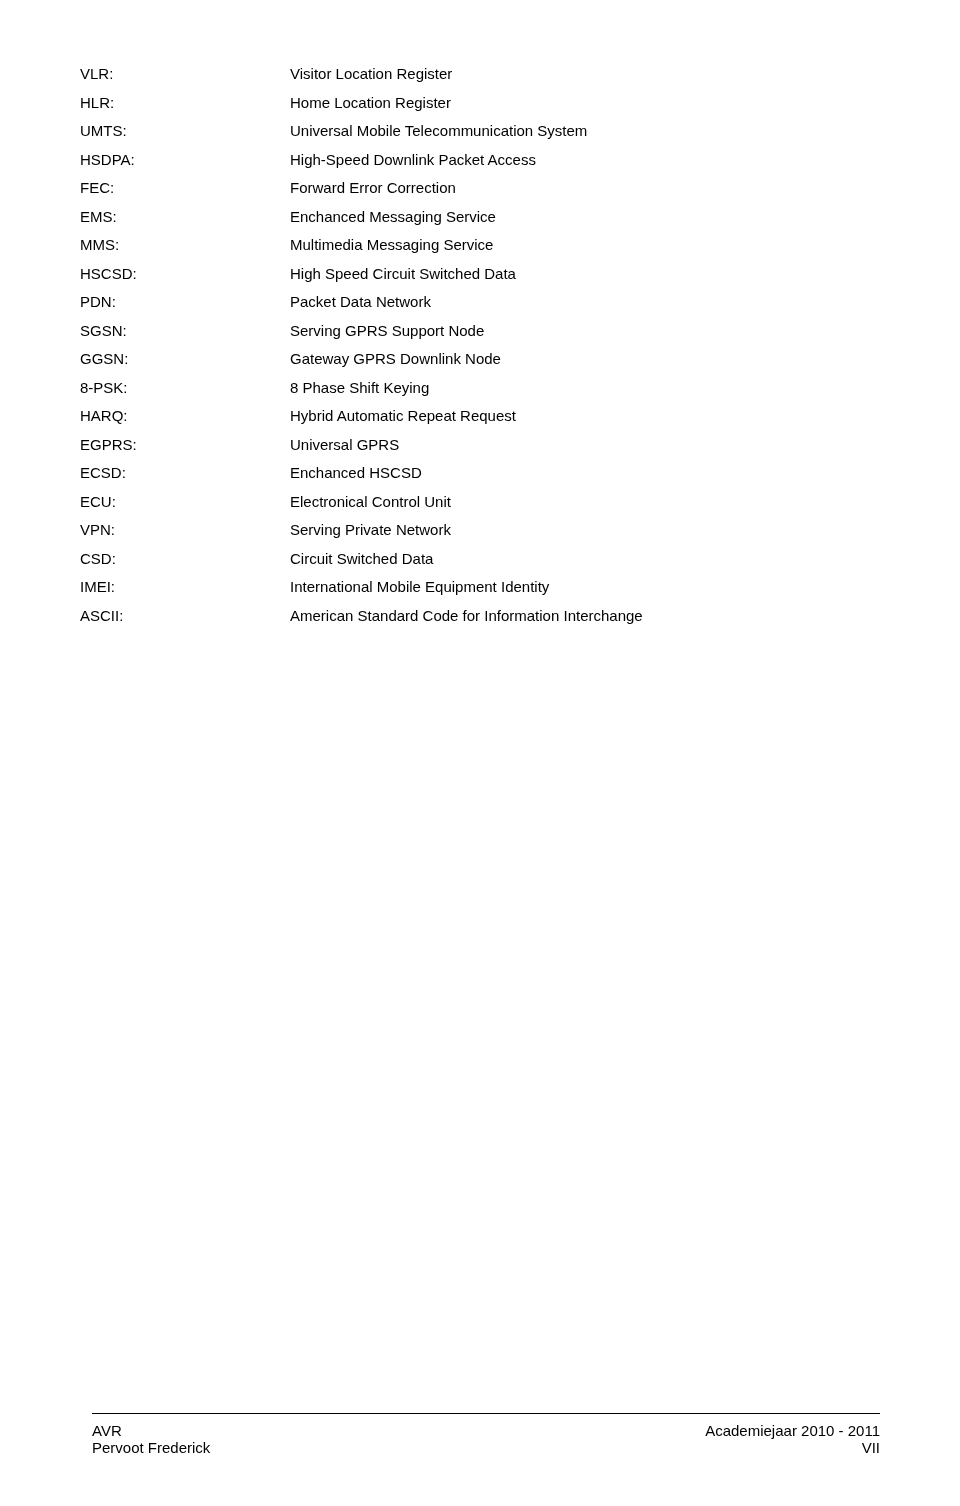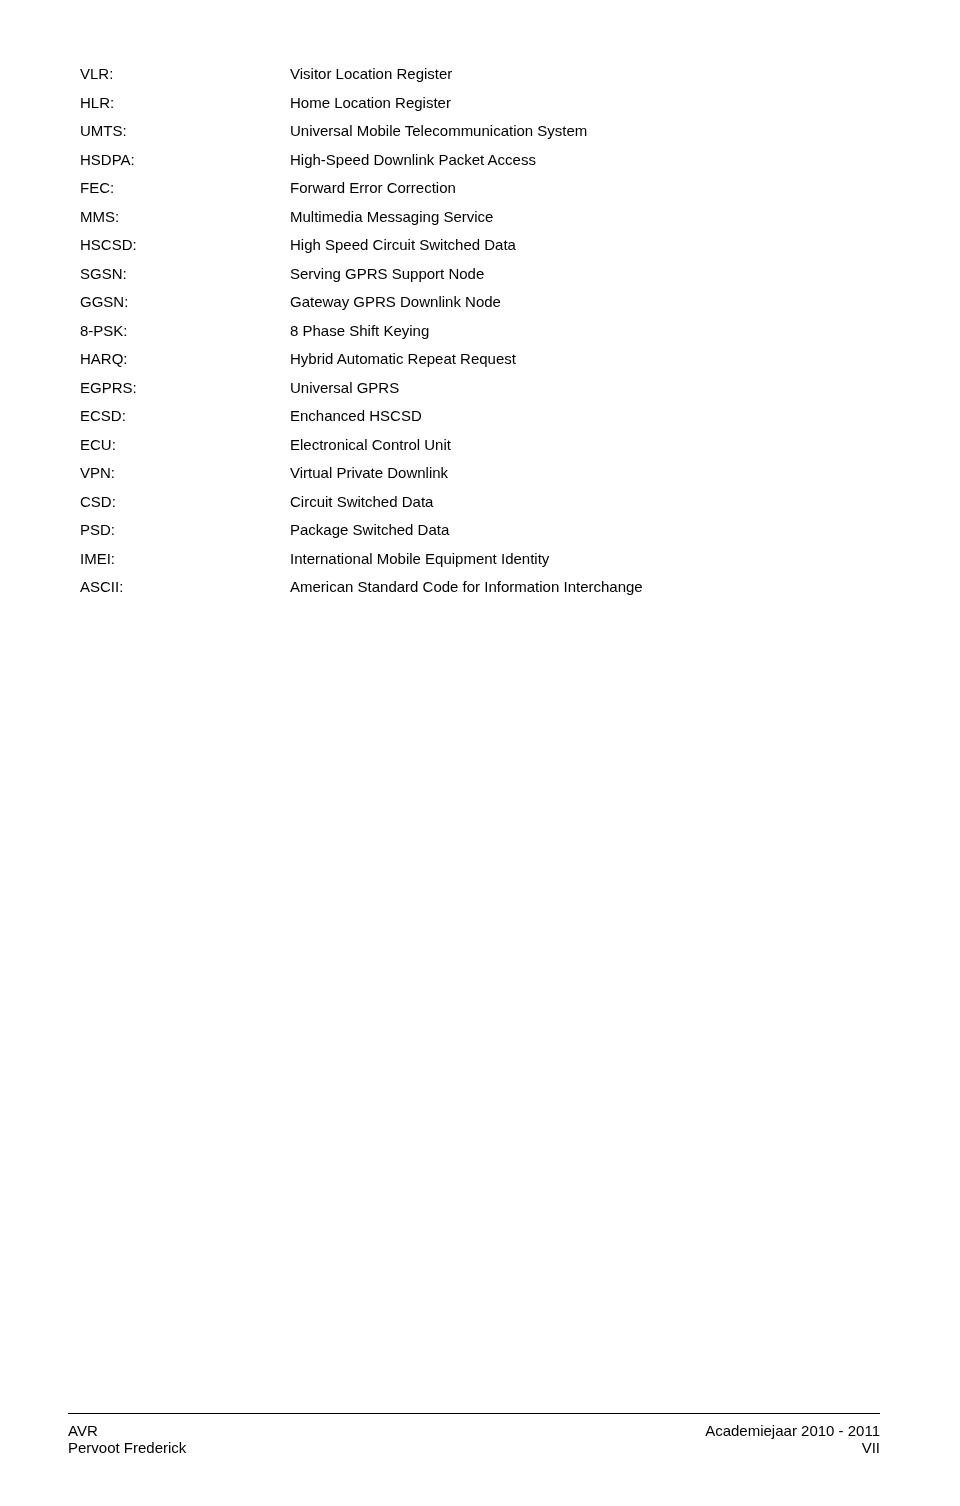--- a/index.html
+++ b/index.html
@@ -40,21 +40,21 @@
       margin-top: 24px;
     }
 
     .acronym-table tr td:last-child {
       padding-left: 10px;
     }
 
     .page-footer {
       position: absolute;
       bottom: 50px;
-      left: 68px;
+      left: 92px;
       right: 80px;
       border-top: 1px solid #000;
       padding-top: 8px;
       display: flex;
       justify-content: space-between;
       align-items: center;
     }
 
     .footer-left {
       display: flex;
@@ -85,26 +85,34 @@
         </tr>
         <tr>
           <td>HSDPA:</td>
           <td>High-Speed Downlink Packet Access</td>
         </tr>
         <tr>
           <td>FEC:</td>
           <td>Forward Error Correction</td>
         </tr>
         <tr>
+          <td>EMS:</td>
+          <td>Enchanced Messaging Service</td>
+        </tr>
+        <tr>
           <td>MMS:</td>
           <td>Multimedia Messaging Service</td>
         </tr>
         <tr>
           <td>HSCSD:</td>
           <td>High Speed Circuit Switched Data</td>
+        </tr>
+        <tr>
+          <td>PDN:</td>
+          <td>Packet Data Network</td>
         </tr>
         <tr>
           <td>SGSN:</td>
           <td>Serving GPRS Support Node</td>
         </tr>
         <tr>
           <td>GGSN:</td>
           <td>Gateway GPRS Downlink Node</td>
         </tr>
         <tr>
@@ -122,29 +130,25 @@
         <tr>
           <td>ECSD:</td>
           <td>Enchanced HSCSD</td>
         </tr>
         <tr>
           <td>ECU:</td>
           <td>Electronical Control Unit</td>
         </tr>
         <tr>
           <td>VPN:</td>
-          <td>Virtual Private Downlink</td>
+          <td>Serving Private Network</td>
         </tr>
         <tr>
           <td>CSD:</td>
           <td>Circuit Switched Data</td>
-        </tr>
-        <tr>
-          <td>PSD:</td>
-          <td>Package Switched Data</td>
         </tr>
         <tr>
           <td>IMEI:</td>
           <td>International Mobile Equipment Identity</td>
         </tr>
         <tr>
           <td>ASCII:</td>
           <td>American Standard Code for Information Interchange</td>
         </tr>
       </tbody>

